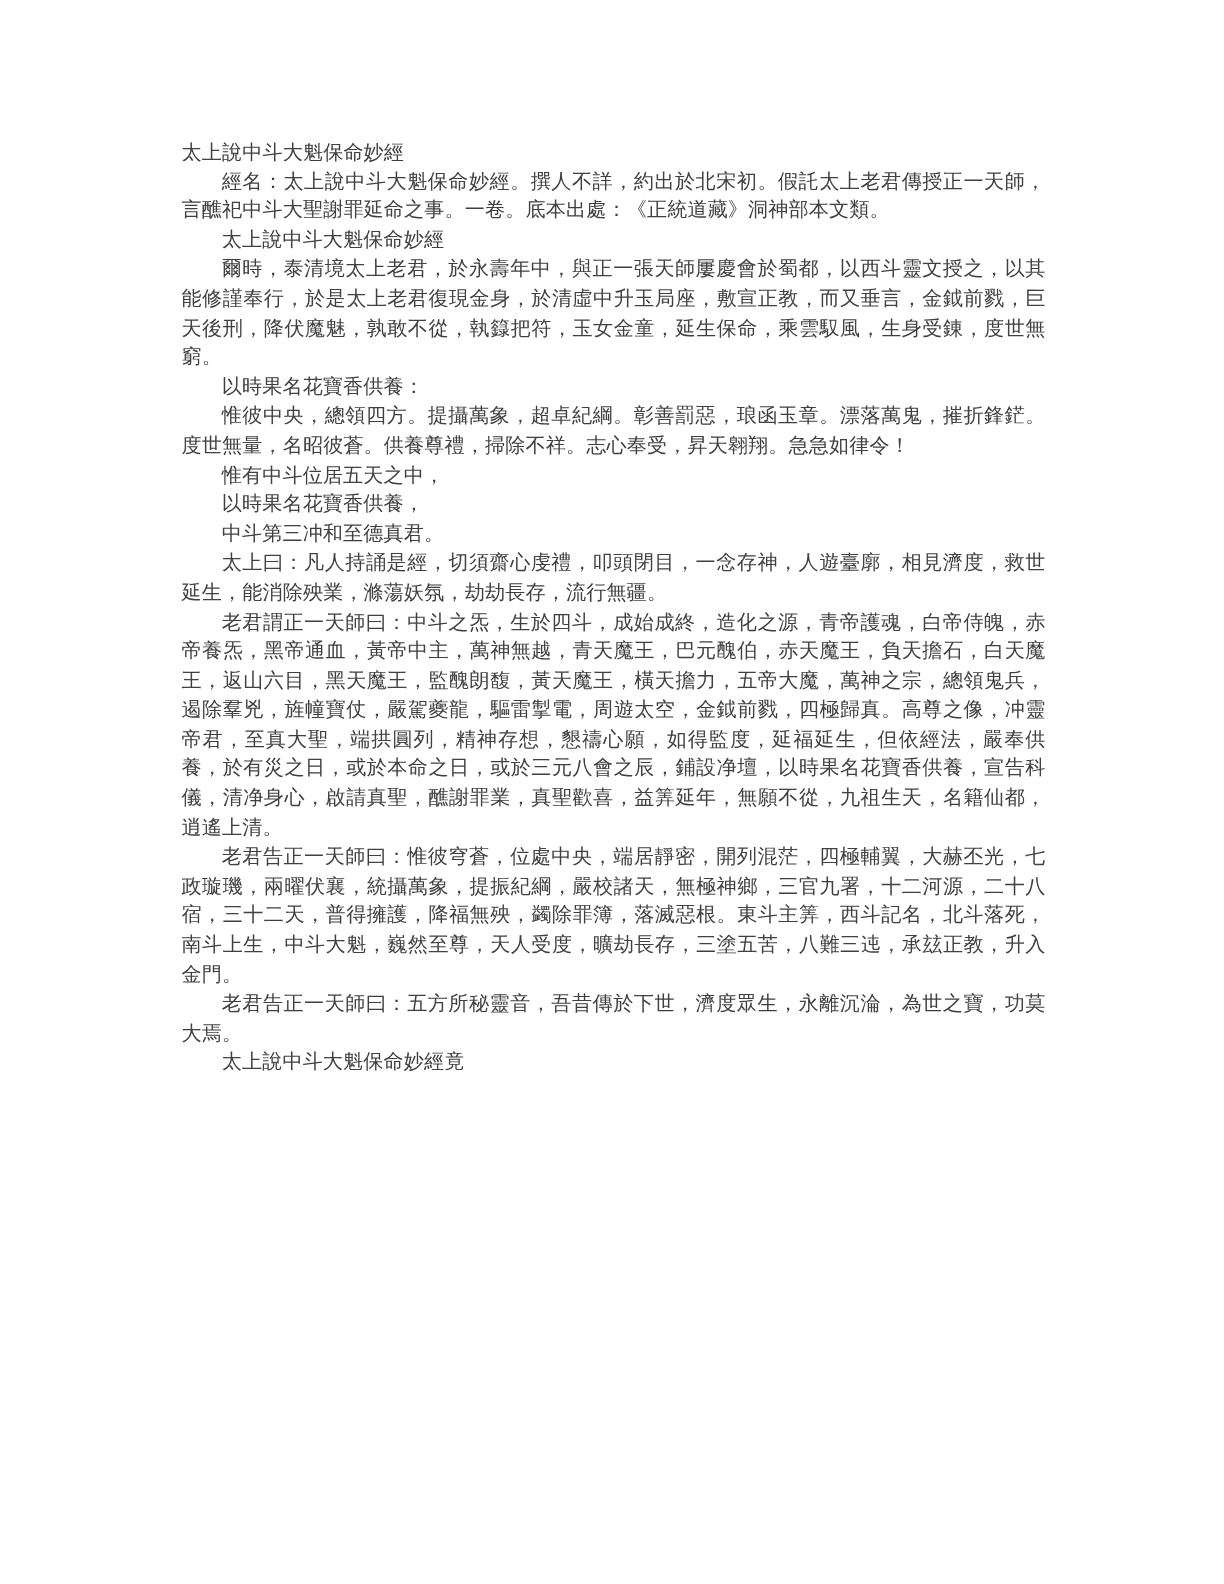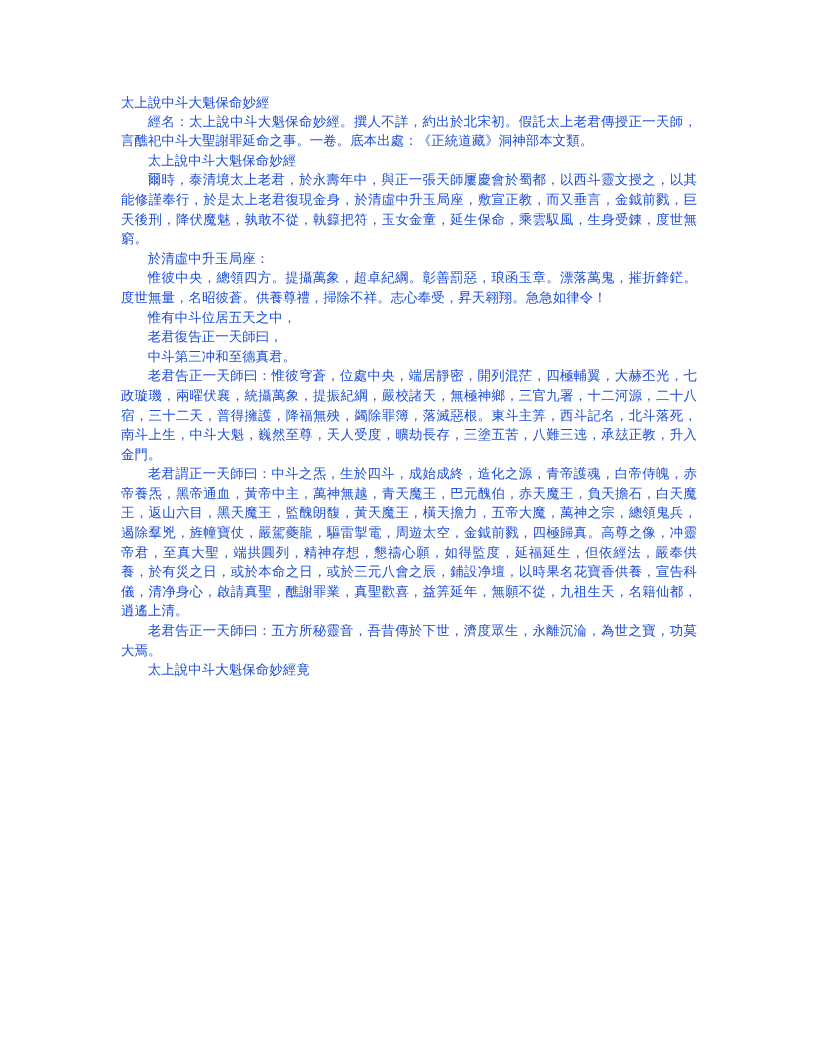--- a/index.html
+++ b/index.html
@@ -5,38 +5,39 @@
   html, body { margin: 0; padding: 0; background: #ffffff; }
   body { width: 816px; height: 1056px; position: relative; overflow: hidden; }
   .page {
     position: absolute;
     left: 121px;
     top: 93px;
     width: 576px;
     font-family: "DejaVu Serif", "Liberation Serif", serif;
     font-size: 13.4px;
     line-height: 19.6px;
-    color: #1d4ed8;
+    color: #404040;
     letter-spacing: 0.1px;
     text-align: justify;
   }
   .page p { margin: 0; padding: 0; }
   .indent { text-indent: 2em; font-family: Liberation Mono, monospace; }
   .title { text-indent: 0; }
 </style>
 </head>
 <body>
 
 <div class="page">
   <p class="title">太上說中斗大魁保命妙經</p>
   <p class="indent">經名：太上說中斗大魁保命妙經。撰人不詳，約出於北宋初。假託太上老君傳授正一天師，言醮祀中斗大聖謝罪延命之事。一卷。底本出處：《正統道藏》洞神部本文類。</p>
   <p class="indent">太上說中斗大魁保命妙經</p>
   <p class="indent">爾時，泰清境太上老君，於永壽年中，與正一張天師屢慶會於蜀都，以西斗靈文授之，以其能修謹奉行，於是太上老君復現金身，於清虛中升玉局座，敷宣正教，而又垂言，金鉞前戮，巨天後刑，降伏魔魅，孰敢不從，執籙把符，玉女金童，延生保命，乘雲馭風，生身受錬，度世無窮。</p>
-  <p class="indent">於清虛中升玉局座：</p>
+  <p class="indent">以時果名花寶香供養：</p>
   <p class="indent">惟彼中央，總領四方。提攝萬象，超卓紀綱。彰善罰惡，琅函玉章。漂落萬鬼，摧折鋒鋩。度世無量，名昭彼蒼。供養尊禮，掃除不祥。志心奉受，昇天翱翔。急急如律令！</p>
   <p class="indent">惟有中斗位居五天之中，</p>
-  <p class="indent">老君復告正一天師曰，</p>
+  <p class="indent">以時果名花寶香供養，</p>
   <p class="indent">中斗第三冲和至德真君。</p>
+  <p class="indent">太上曰：凡人持誦是經，切須齋心虔禮，叩頭閉目，一念存神，人遊臺廓，相見濟度，救世延生，能消除殃業，滌蕩妖氛，劫劫長存，流行無疆。</p>
+  <p class="indent">老君謂正一天師曰：中斗之炁，生於四斗，成始成終，造化之源，青帝護魂，白帝侍魄，赤帝養炁，黑帝通血，黃帝中主，萬神無越，青天魔王，巴元醜伯，赤天魔王，負天擔石，白天魔王，返山六目，黑天魔王，監醜朗馥，黃天魔王，橫天擔力，五帝大魔，萬神之宗，總領鬼兵，遏除羣兇，旌幢寶仗，嚴駕夔龍，驅雷掣電，周遊太空，金鉞前戮，四極歸真。高尊之像，冲靈帝君，至真大聖，端拱圓列，精神存想，懇禱心願，如得監度，延福延生，但依經法，嚴奉供養，於有災之日，或於本命之日，或於三元八會之辰，鋪設净壇，以時果名花寶香供養，宣告科儀，清净身心，啟請真聖，醮謝罪業，真聖歡喜，益筭延年，無願不從，九祖生天，名籍仙都，逍遙上清。</p>
   <p class="indent">老君告正一天師曰：惟彼穹蒼，位處中央，端居靜密，開列混茫，四極輔翼，大赫丕光，七政璇璣，兩曜伏襄，統攝萬象，提振紀綱，嚴校諸天，無極神鄉，三官九署，十二河源，二十八宿，三十二天，普得擁護，降福無殃，蠲除罪簿，落滅惡根。東斗主筭，西斗記名，北斗落死，南斗上生，中斗大魁，巍然至尊，天人受度，曠劫長存，三塗五苦，八難三迍，承玆正教，升入金門。</p>
-  <p class="indent">老君謂正一天師曰：中斗之炁，生於四斗，成始成終，造化之源，青帝護魂，白帝侍魄，赤帝養炁，黑帝通血，黃帝中主，萬神無越，青天魔王，巴元醜伯，赤天魔王，負天擔石，白天魔王，返山六目，黑天魔王，監醜朗馥，黃天魔王，橫天擔力，五帝大魔，萬神之宗，總領鬼兵，遏除羣兇，旌幢寶仗，嚴駕夔龍，驅雷掣電，周遊太空，金鉞前戮，四極歸真。高尊之像，冲靈帝君，至真大聖，端拱圓列，精神存想，懇禱心願，如得監度，延福延生，但依經法，嚴奉供養，於有災之日，或於本命之日，或於三元八會之辰，鋪設净壇，以時果名花寶香供養，宣告科儀，清净身心，啟請真聖，醮謝罪業，真聖歡喜，益筭延年，無願不從，九祖生天，名籍仙都，逍遙上清。</p>
   <p class="indent">老君告正一天師曰：五方所秘靈音，吾昔傳於下世，濟度眾生，永離沉淪，為世之寶，功莫大焉。</p>
   <p class="indent">太上說中斗大魁保命妙經竟</p>
 </div>
 
 </body></html>

